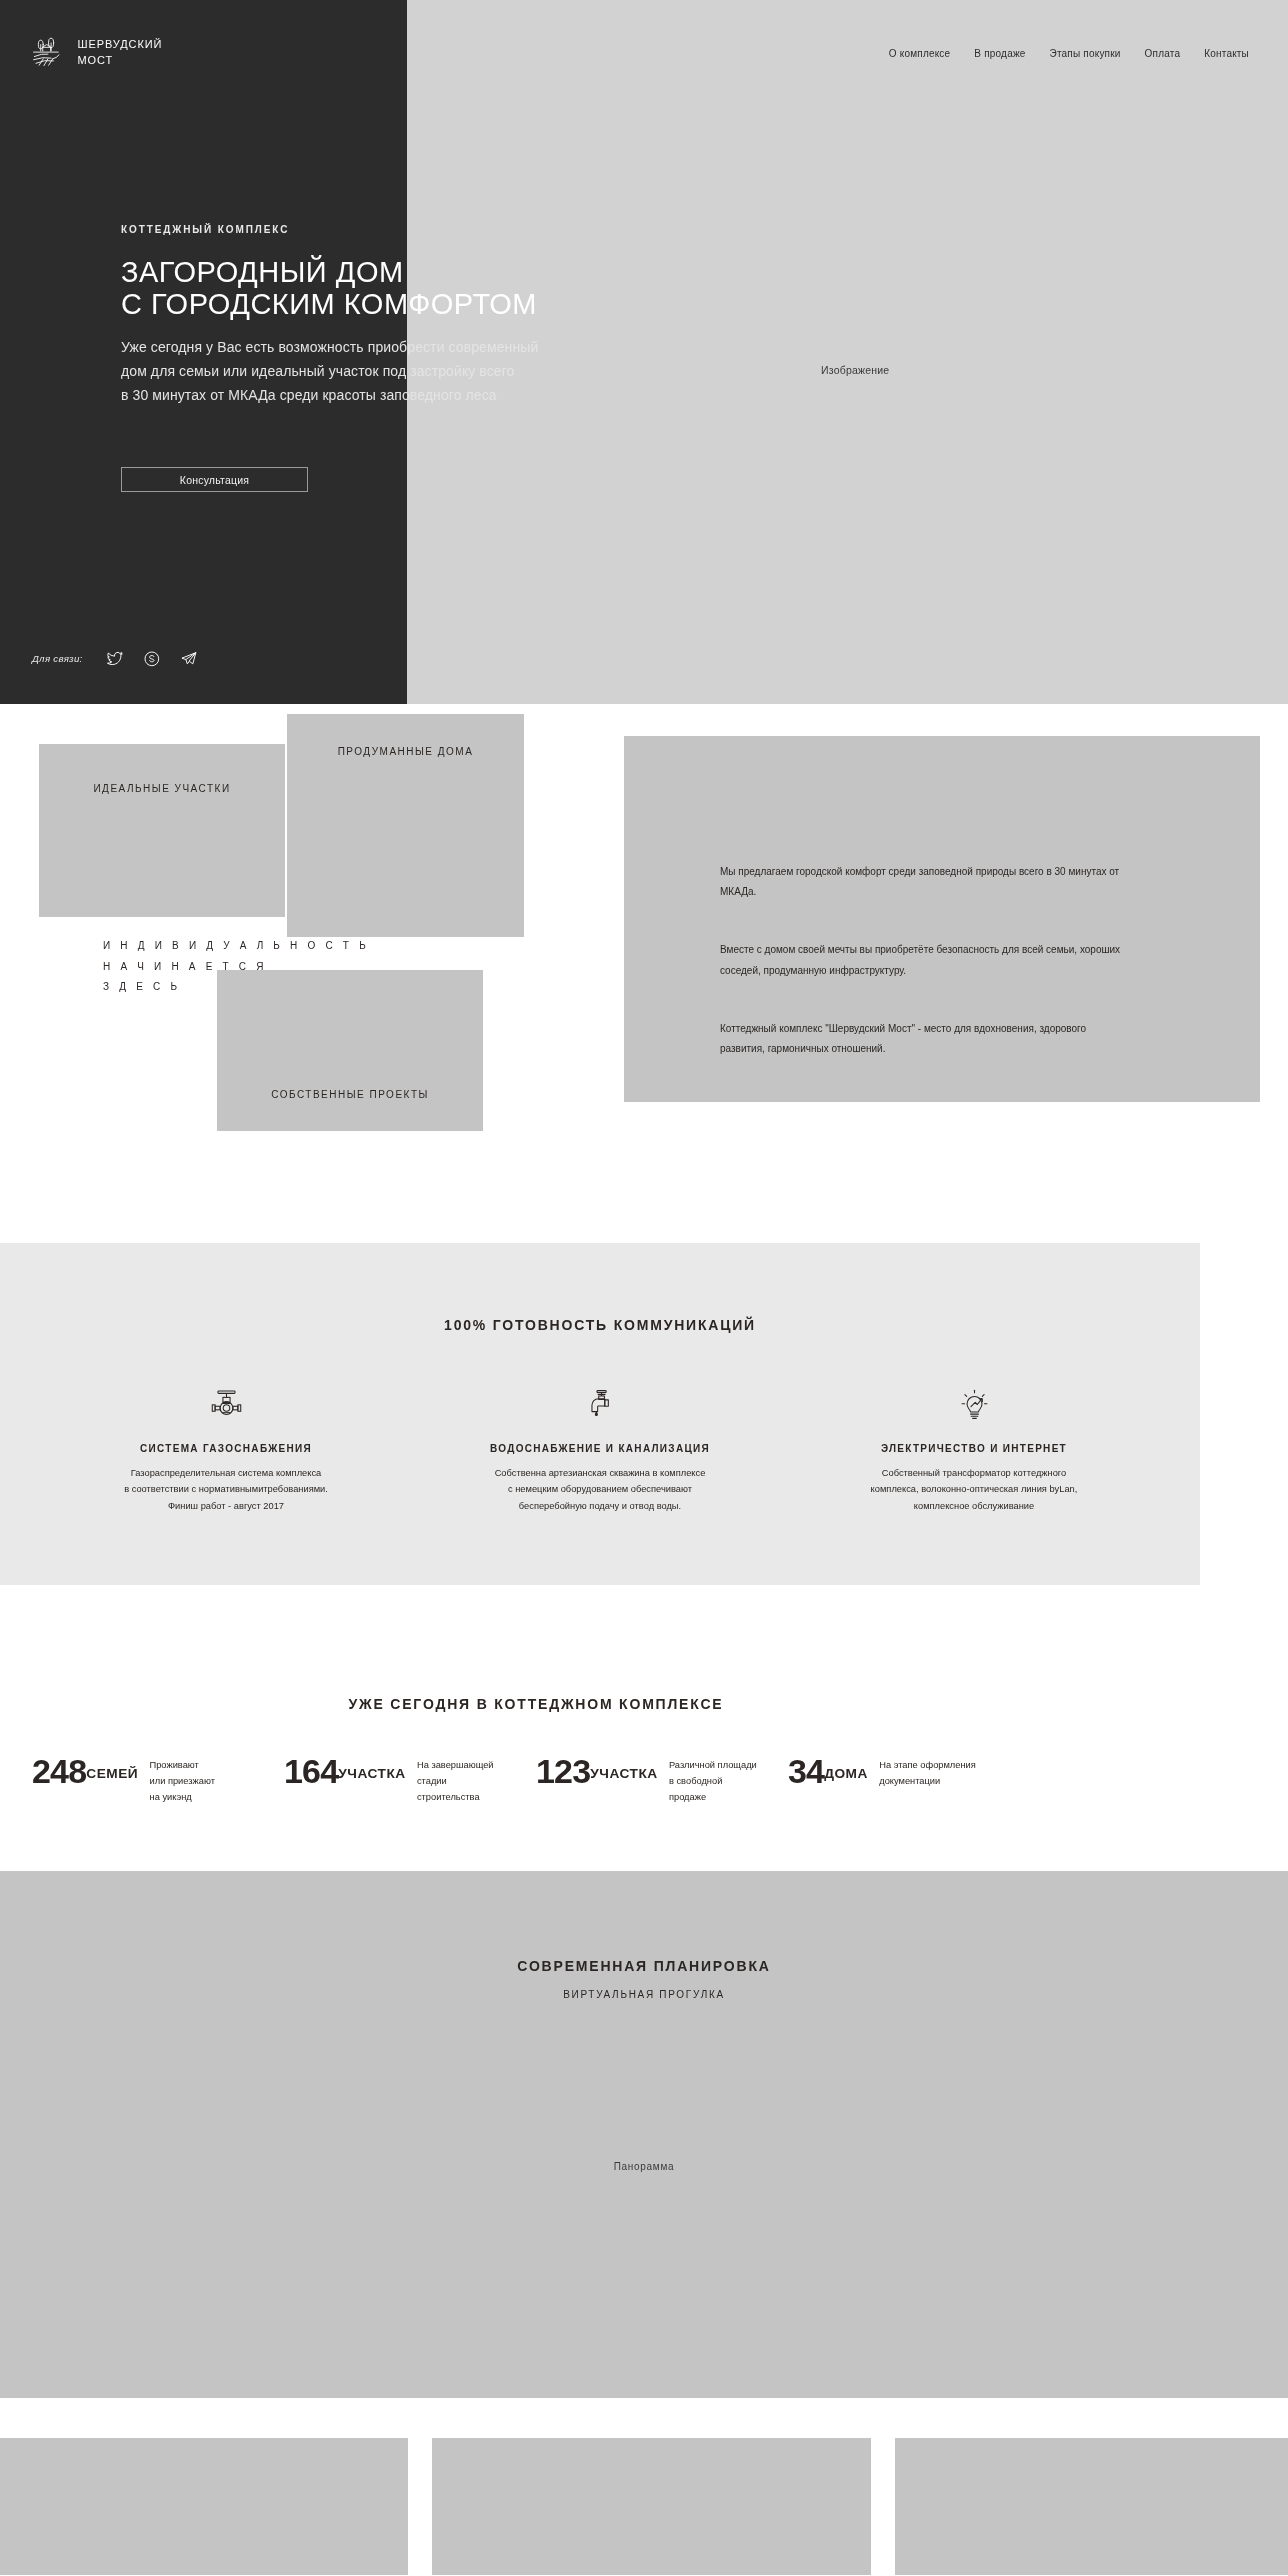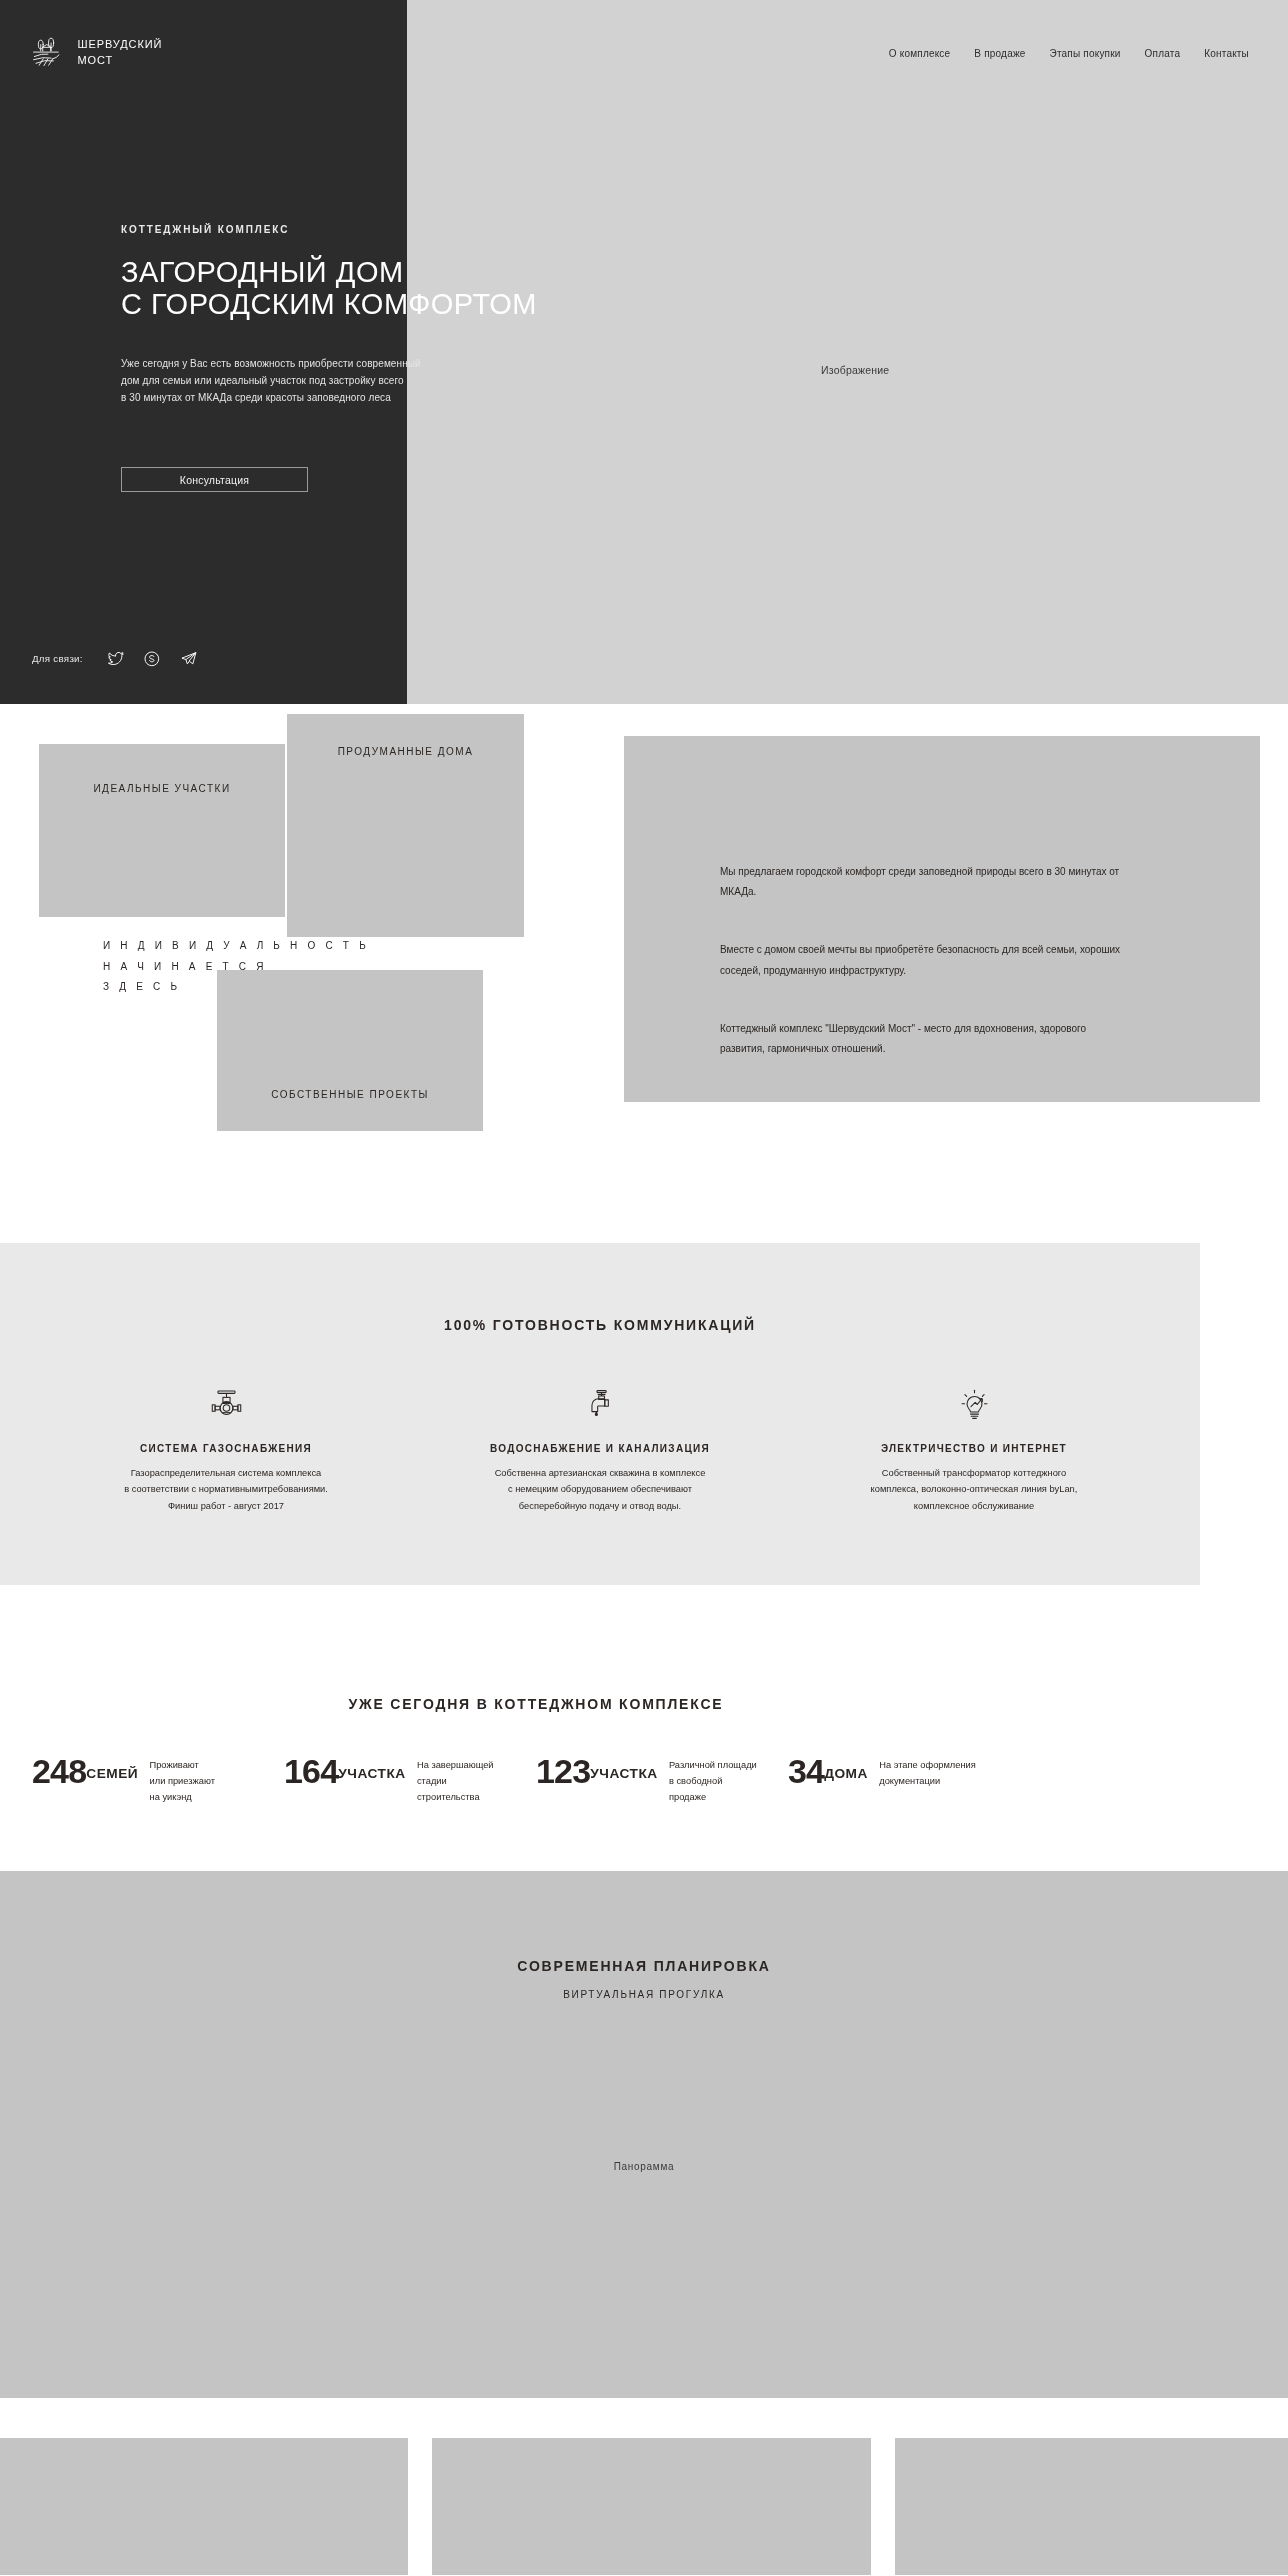--- a/index.html
+++ b/index.html
@@ -40,32 +40,32 @@
   .hero-body { position:absolute; left:121px; top:224px; width:725px; }
   .eyebrow {
     color:#e9e9e9; font-size:10px; letter-spacing:1.9px; font-weight:700;
   }
   .hero-title {
     margin-top:21px; color:#ffffff;
     font-size:29px; line-height:1.12; letter-spacing:0.5px;
     font-weight:400; white-space:pre-line; text-transform:uppercase;
   }
   .hero-sub {
-    margin-top:34px; color:#e4e4e4;
-    font-size:10px; line-height:1.72; white-space:pre-line; letter-spacing:0.1px;
+    margin-top:14px; color:#e4e4e4;
+    font-size:14px; line-height:1.72; white-space:pre-line; letter-spacing:0.1px;
   }
   .hero-btn {
     position:absolute; left:121px; top:467px;
     width:187px; height:25px;
     border:0.8px solid #9a9a9a; background:transparent;
     color:#f0f0f0; font-size:10.5px; letter-spacing:0.2px;
     font-family:"Liberation Sans", sans-serif;
     cursor:pointer;
   }
-  .social { position:absolute; left:32px; top:650px; display:flex; align-items:center; gap:19px; }
+  .social { position:absolute; left:32px; top:650px; display:flex; align-items:center; gap:19px;font-style:italic; }
   .social-label { color:#e8e8e8; font-size:9.7px; letter-spacing:0.3px; margin-right:4.8px; }
   .social-ico { width:17.7px; height:17.7px; display:block; cursor:pointer; }
 
   
   .cards-sec { position:relative; width:1288px; height:539px; background:#fff; }
   .card {
     position:absolute; background:#c4c4c4;
     display:flex; justify-content:center;
   }
   .card span {

